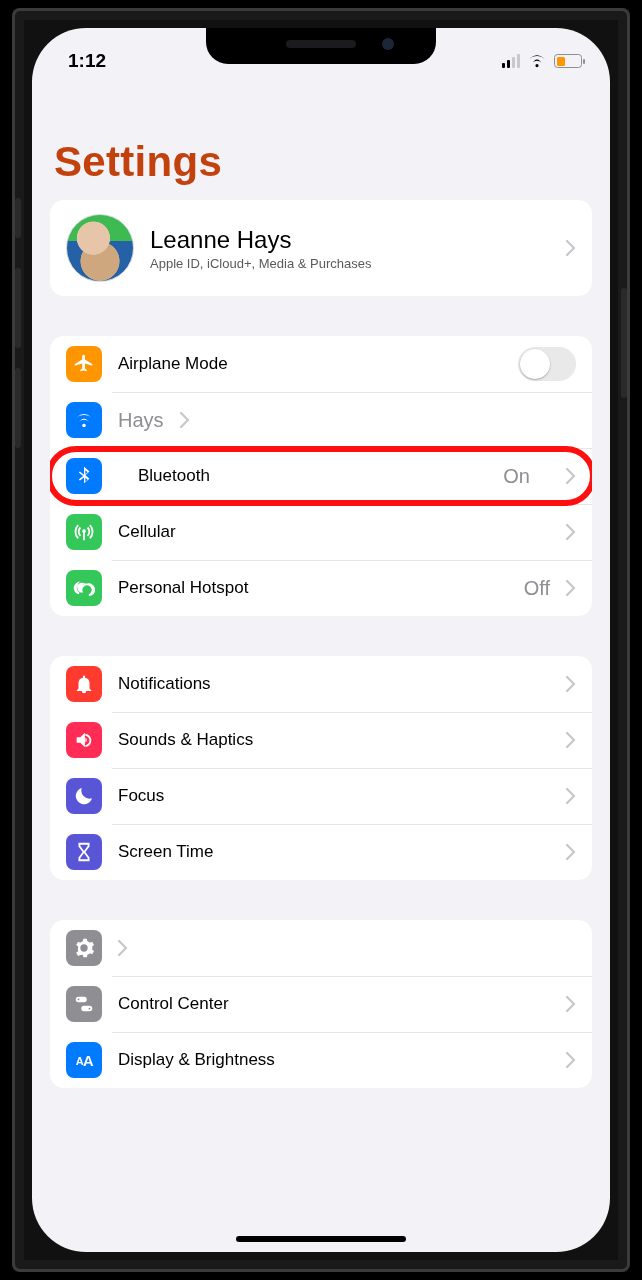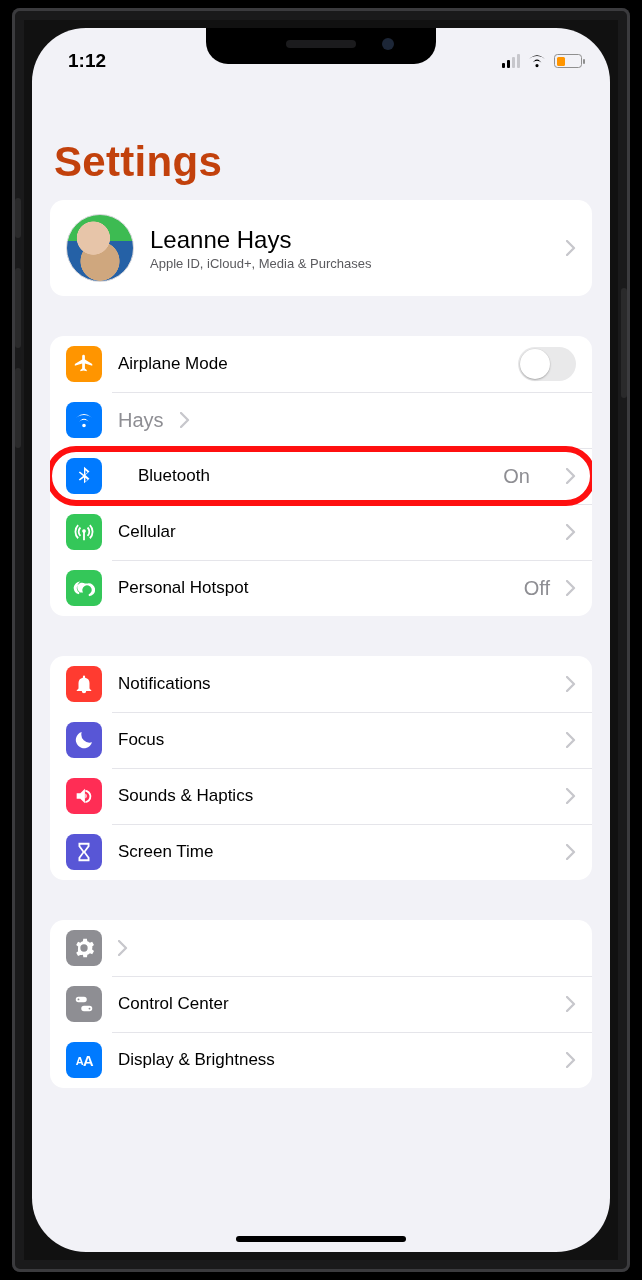--- a/index.html
+++ b/index.html
@@ -338,42 +338,42 @@
               <div class="row-main">
                 <div class="row-label">Notifications</div>
               </div>
               <div class="chevron">
                 <svg>
                   <use href="#i-chevron"></use>
                 </svg>
               </div>
             </div>
             <div class="row">
+              <div class="icon-box ic-pink">
+                <svg>
+                  <use href="#i-speaker"></use>
+                </svg>
+              </div>
+              <div class="row-main">
+                <div class="row-label">Sounds &amp; Haptics</div>
+              </div>
+              <div class="chevron">
+                <svg>
+                  <use href="#i-chevron"></use>
+                </svg>
+              </div>
+            </div>
+            <div class="row">
               <div class="icon-box ic-indigo">
                 <svg>
                   <use href="#i-moon"></use>
                 </svg>
               </div>
               <div class="row-main">
                 <div class="row-label">Focus</div>
-              </div>
-              <div class="chevron">
-                <svg>
-                  <use href="#i-chevron"></use>
-                </svg>
-              </div>
-            </div>
-            <div class="row">
-              <div class="icon-box ic-pink">
-                <svg>
-                  <use href="#i-speaker"></use>
-                </svg>
-              </div>
-              <div class="row-main">
-                <div class="row-label">Sounds &amp; Haptics</div>
               </div>
               <div class="chevron">
                 <svg>
                   <use href="#i-chevron"></use>
                 </svg>
               </div>
             </div>
             <div class="row">
               <div class="icon-box ic-indigo">
                 <svg>

